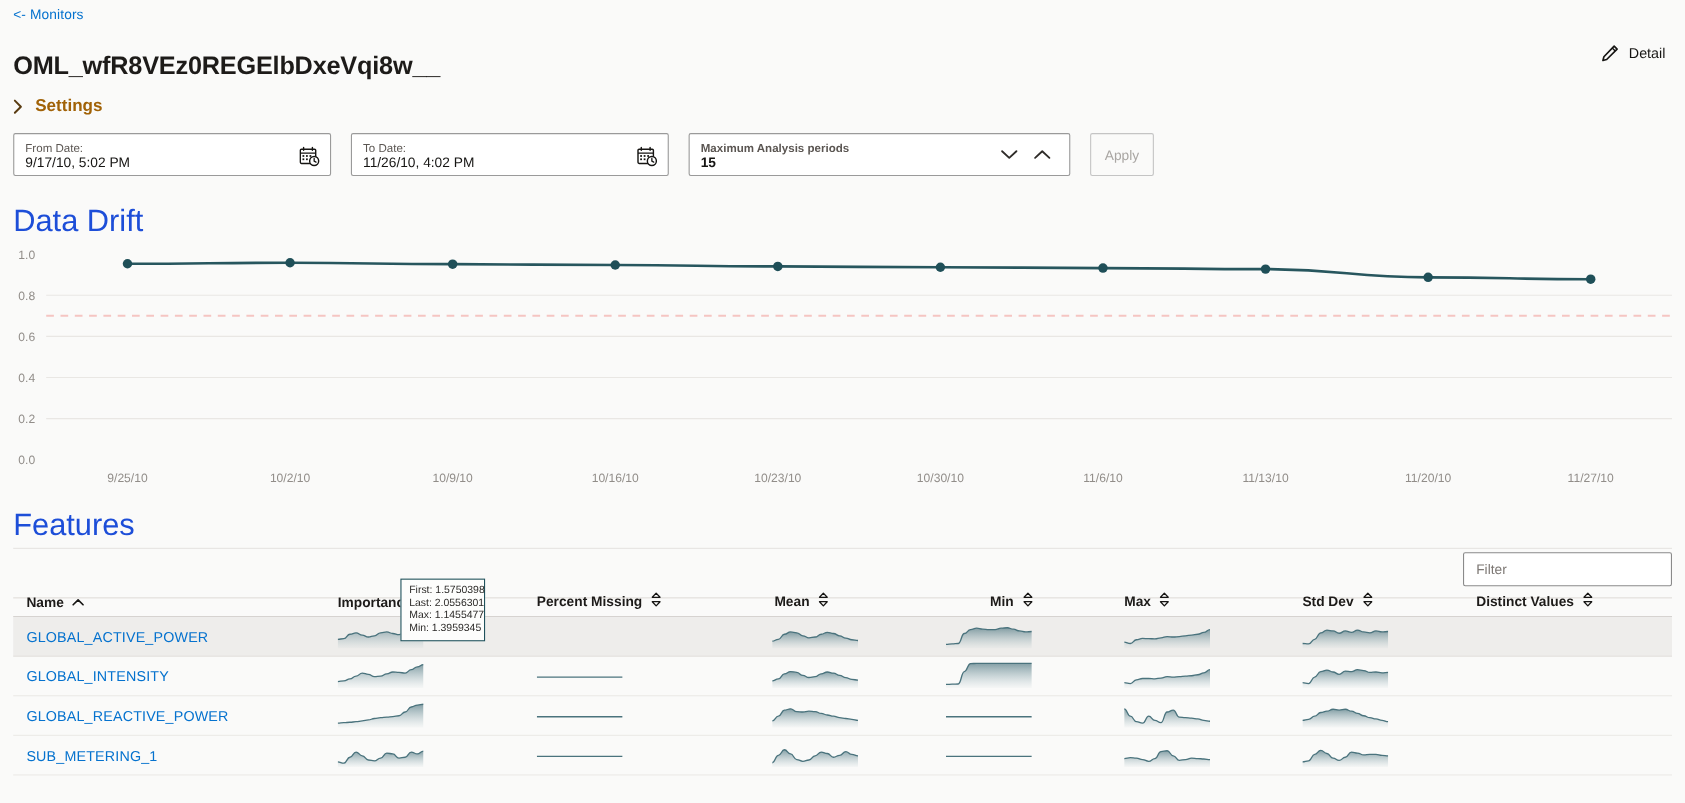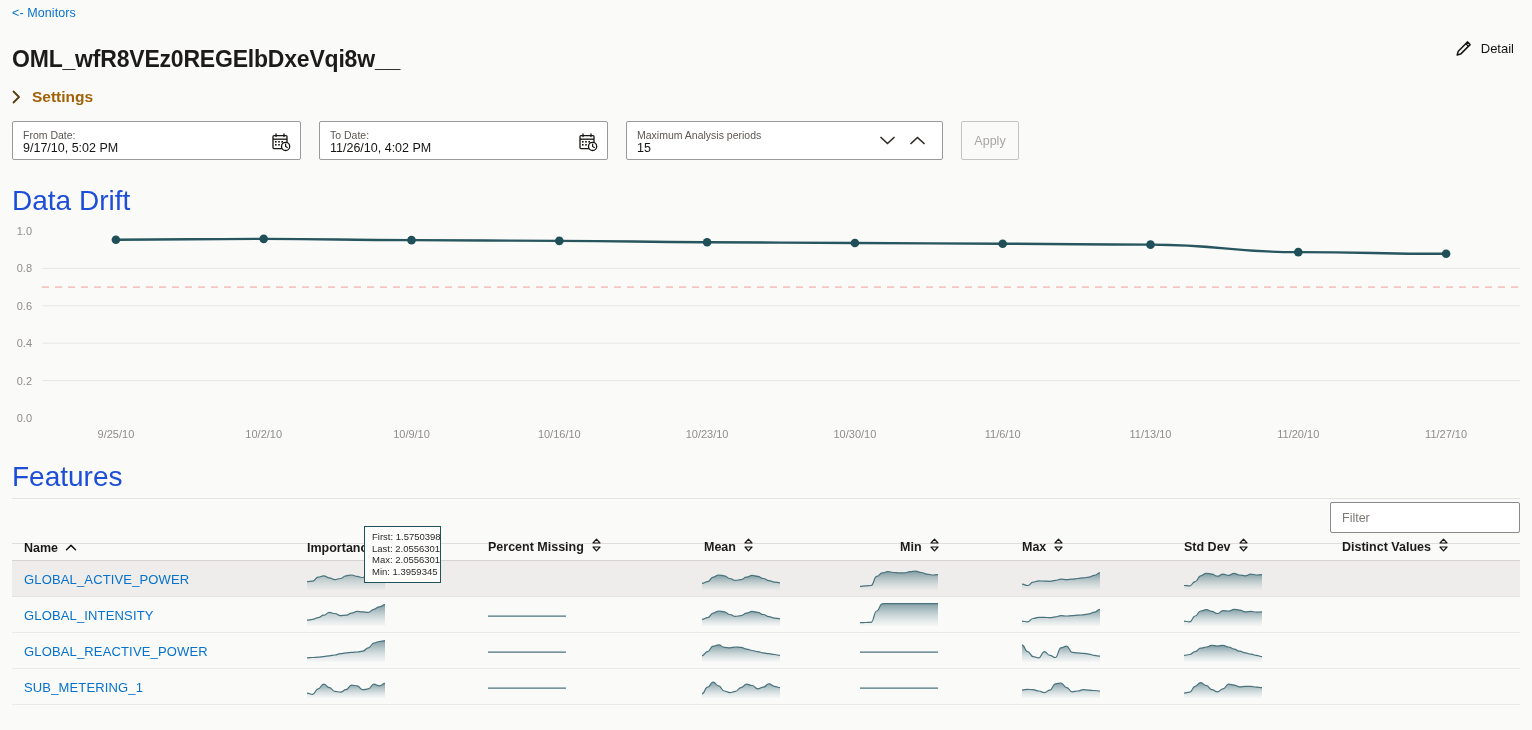--- a/index.html
+++ b/index.html
@@ -55,21 +55,21 @@
     border-radius: 2px;
     padding: 4px 10px 0 10px;
     display: flex; flex-direction: column; justify-content: center;
   }
   .field-label { font-size: 10.5px; color: #5b5652; line-height: 12px; }
   .field-value { font-size: 12.5px; color: #161513; line-height: 15px; }
   .field .cal-icon { position: absolute; right: 9px; top: 11px; cursor: pointer; }
 
   .field.from { width: 289px; }
   .field.to   { width: 289px; margin-left: 18px; }
-  .field.periods { width: 317px; margin-left: 18px; }
+  .field.periods { width: 347px; margin-left: 18px; font-weight: bold; }
   .field.periods .spin {
     position: absolute; top: 0; height: 37px; display:flex; align-items:center; justify-content:center;
     width: 26px; cursor: pointer;
   }
   .field.periods .spin.down { right: 42px; }
   .field.periods .spin.up { right: 12px; }
 
   .apply-btn {
     margin-left: 18px;
     width: 58px; height: 39px;
@@ -570,17 +570,17 @@
               <path d="M0.0 21.1 C2.8 21.1,2.8 20.2,5.6 20.2 C8.4 20.2,8.4 14.3,11.1 14.3 C13.9 14.3,13.9 10.6,16.7 10.6 C19.5 10.6,19.5 13.5,22.3 13.5 C25.1 13.5,25.1 17.7,27.9 17.7 C30.6 17.7,30.6 19.8,33.4 19.8 C36.2 19.8,36.2 16.9,39.0 16.9 C41.8 16.9,41.8 12.2,44.6 12.2 C47.4 12.2,47.4 13.1,50.1 13.1 C52.9 13.1,52.9 14.8,55.7 14.8 C58.5 14.8,58.5 14.3,61.3 14.3 C64.1 14.3,64.1 14.3,66.9 14.3 C69.6 14.3,69.6 15.2,72.4 15.2 C75.2 15.2,75.2 15.6,78.0 15.6 L78 26 L0 26 Z" fill="url(#sg22)"></path>
               <path d="M0.0 21.1 C2.8 21.1,2.8 20.2,5.6 20.2 C8.4 20.2,8.4 14.3,11.1 14.3 C13.9 14.3,13.9 10.6,16.7 10.6 C19.5 10.6,19.5 13.5,22.3 13.5 C25.1 13.5,25.1 17.7,27.9 17.7 C30.6 17.7,30.6 19.8,33.4 19.8 C36.2 19.8,36.2 16.9,39.0 16.9 C41.8 16.9,41.8 12.2,44.6 12.2 C47.4 12.2,47.4 13.1,50.1 13.1 C52.9 13.1,52.9 14.8,55.7 14.8 C58.5 14.8,58.5 14.3,61.3 14.3 C64.1 14.3,64.1 14.3,66.9 14.3 C69.6 14.3,69.6 15.2,72.4 15.2 C75.2 15.2,75.2 15.6,78.0 15.6" fill="none" stroke="#4a737d" stroke-width="1.2" stroke-linejoin="round"></path>
             </svg></span>
         </div>
       </div>
   </div>
 
   <div class="tooltip" id="spark-tooltip">
       <div>First: 1.5750398</div>
       <div>Last: 2.0556301</div>
-      <div>Max: 2.0556301</div>
+      <div>Max: 1.1455477</div>
       <div>Min: 1.3959345</div>
     </div>
 
 </div>
 
 </body></html>

